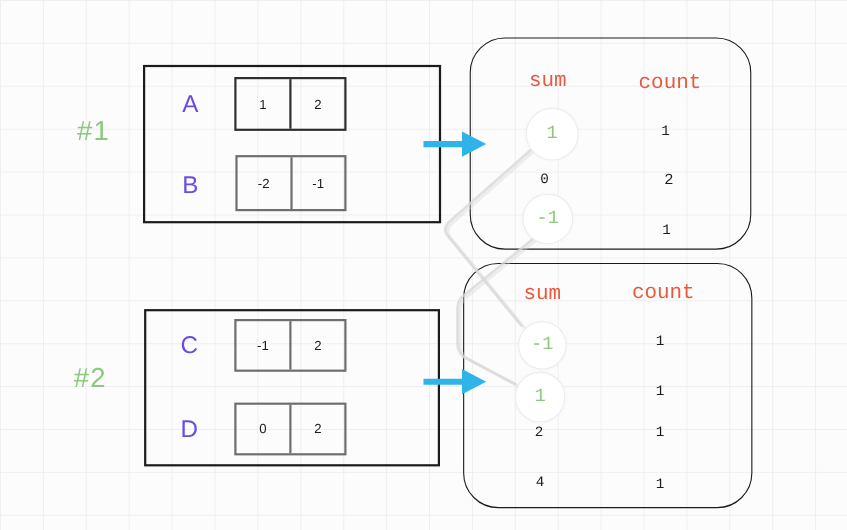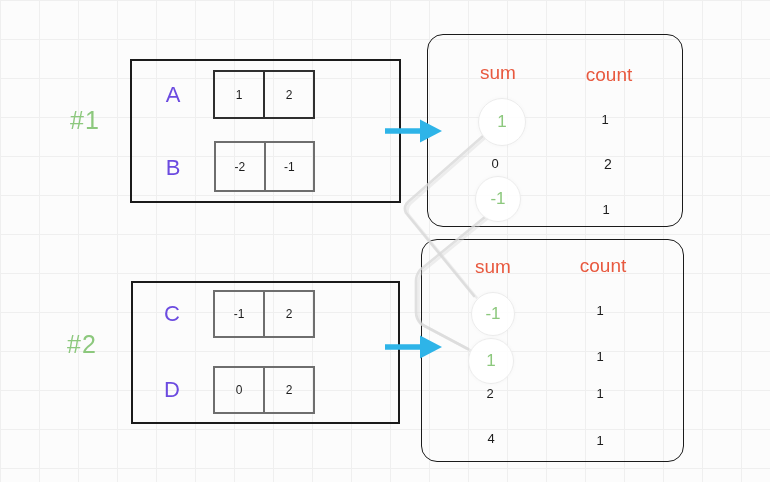--- a/index.html
+++ b/index.html
@@ -23,21 +23,21 @@
   .gbox{border:2px solid #1b1b1b;background:transparent;}
   .rlabel{font-size:22px;color:var(--purple,#6c4be0);}
   .pair{display:flex;background:transparent;border:2px solid #2f2f2f;box-sizing:border-box;}
   .pair.mid{border-color:#6e6e6e;}
   .pair .cell{flex:1 1 50%;display:flex;align-items:center;justify-content:center;
               font-size:12px;color:#1c1c1c;}
   .pair .cell + .cell{border-left:2px solid #2f2f2f;}
   .pair.mid .cell + .cell{border-left-color:#6e6e6e;}
 
   
-  .rbox{border:1.8px solid #1b1b1b;border-radius:16px;background:transparent;}
+  .rbox{border:1.8px solid #1b1b1b;border-radius:32px;background:transparent;font-family:Liberation Mono, monospace;}
   .hdr{font-size:19px;color:var(--orange,#e8593f);}
   .num{font-size:13px;color:#1c1c1c;}
   .hcircle{border-radius:50%;border:1.5px solid #ececec;background:rgba(255,255,255,0.88);
            box-shadow:0 0 4px rgba(0,0,0,0.03);z-index:4;}
   .gnum{font-size:17px;color:var(--green,#8cc87d);z-index:5;font-weight:500;}
 
   
   .overlay{position:absolute;left:0;top:0;z-index:3;pointer-events:none;}
   .connector{fill:none;stroke:var(--connector,#d8d8d8);stroke-width:2.6;
              stroke-linecap:round;stroke-linejoin:round;opacity:.8;}

